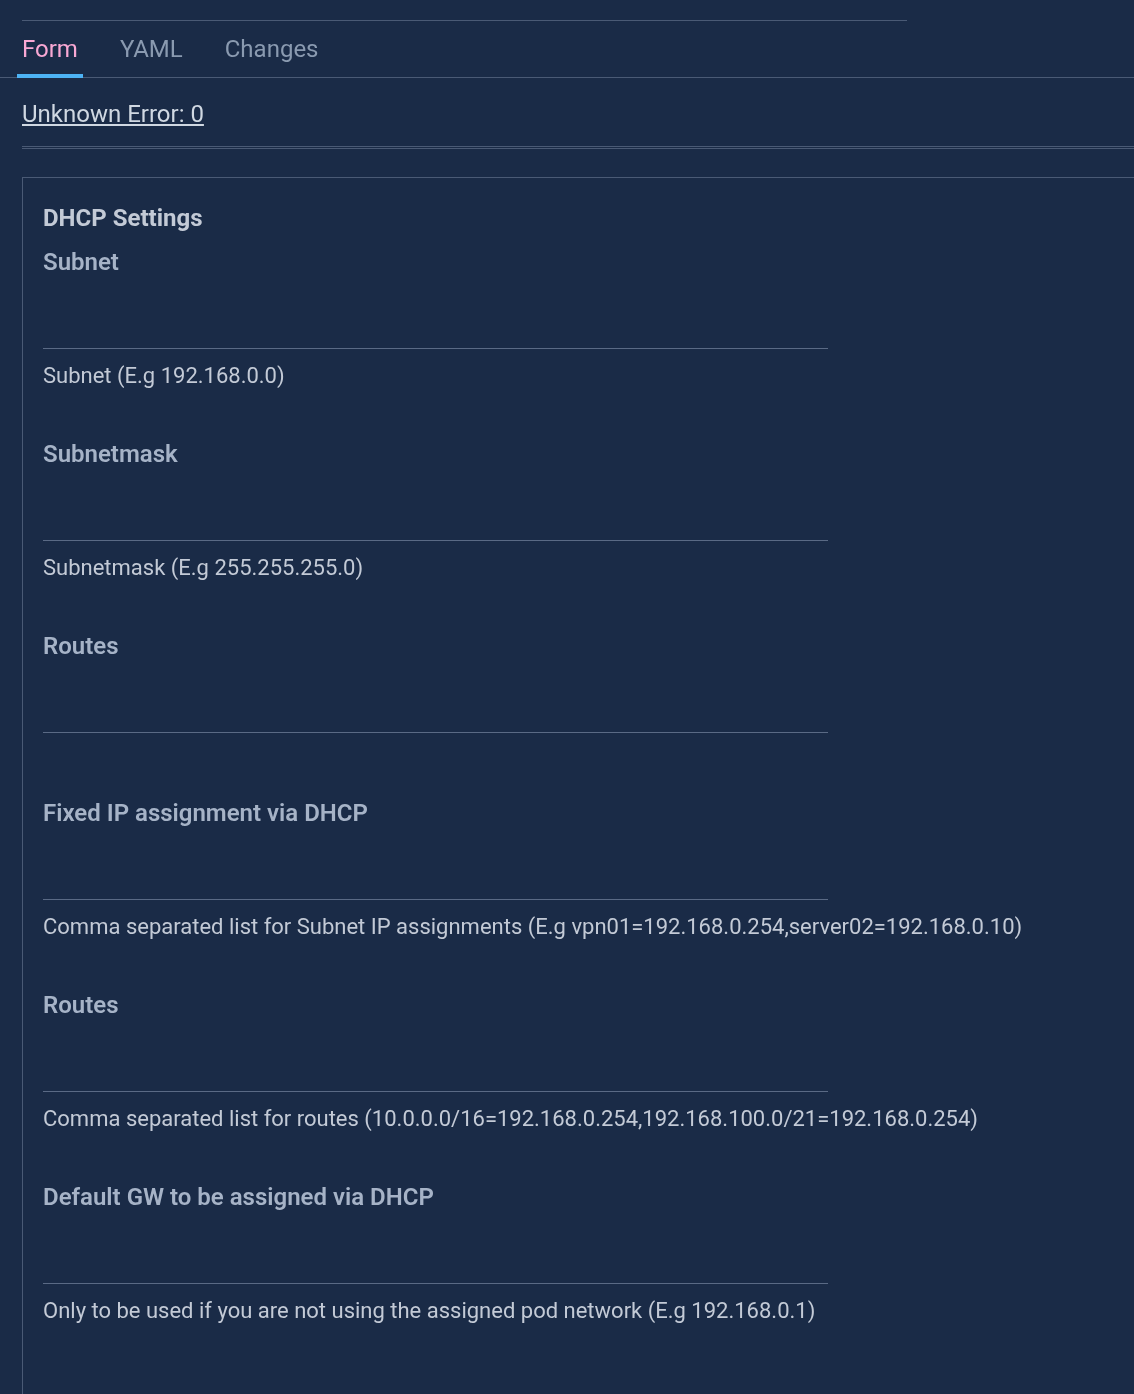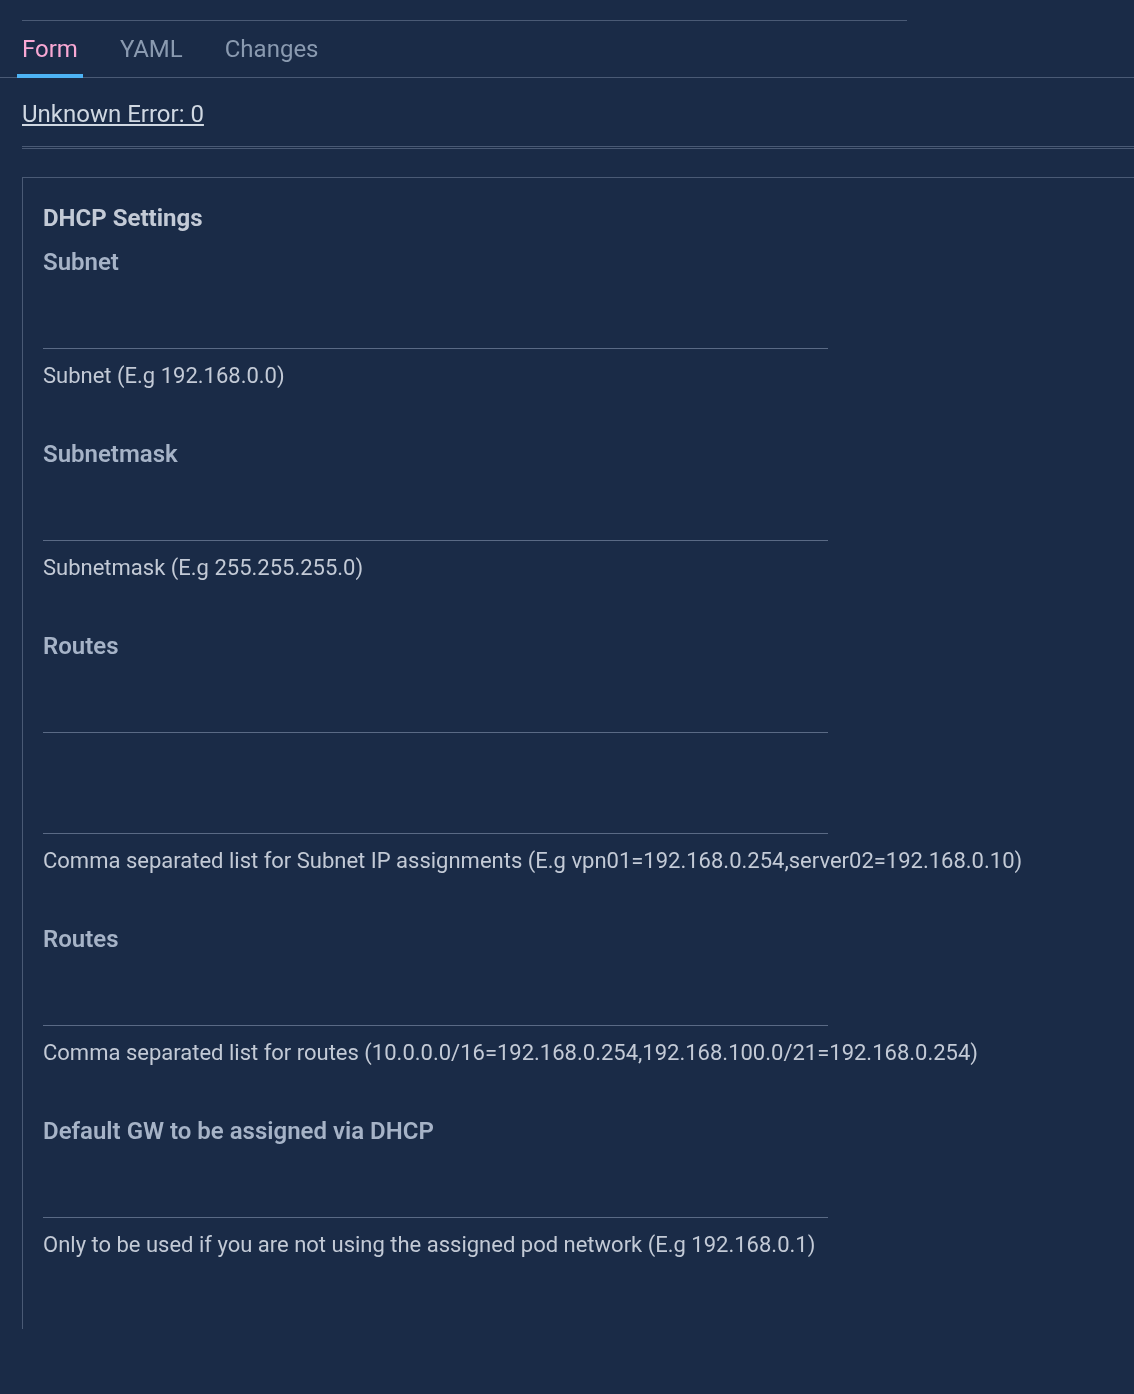--- a/index.html
+++ b/index.html
@@ -125,20 +125,21 @@
     <input type="text" class="field-input" value="" style="">
     <div class="field-help">Subnetmask (E.g 255.255.255.0)</div>
   </div>
 
   <div class="field-group">
     <div class="field-label">Routes</div>
     <input type="text" class="field-input" value="" style="">
   </div>
 
   <div class="field-group">
+    <div class="field-label">Fixed IP assignment via DHCP</div>
     <input type="text" class="field-input" value="" style="">
     <div class="field-help">Comma separated list for Subnet IP assignments (E.g vpn01=192.168.0.254,server02=192.168.0.10)</div>
   </div>
 
   <div class="field-group">
     <div class="field-label">Routes</div>
     <input type="text" class="field-input" value="" style="">
     <div class="field-help">Comma separated list for routes (10.0.0.0/16=192.168.0.254,192.168.100.0/21=192.168.0.254)</div>
   </div>
 

